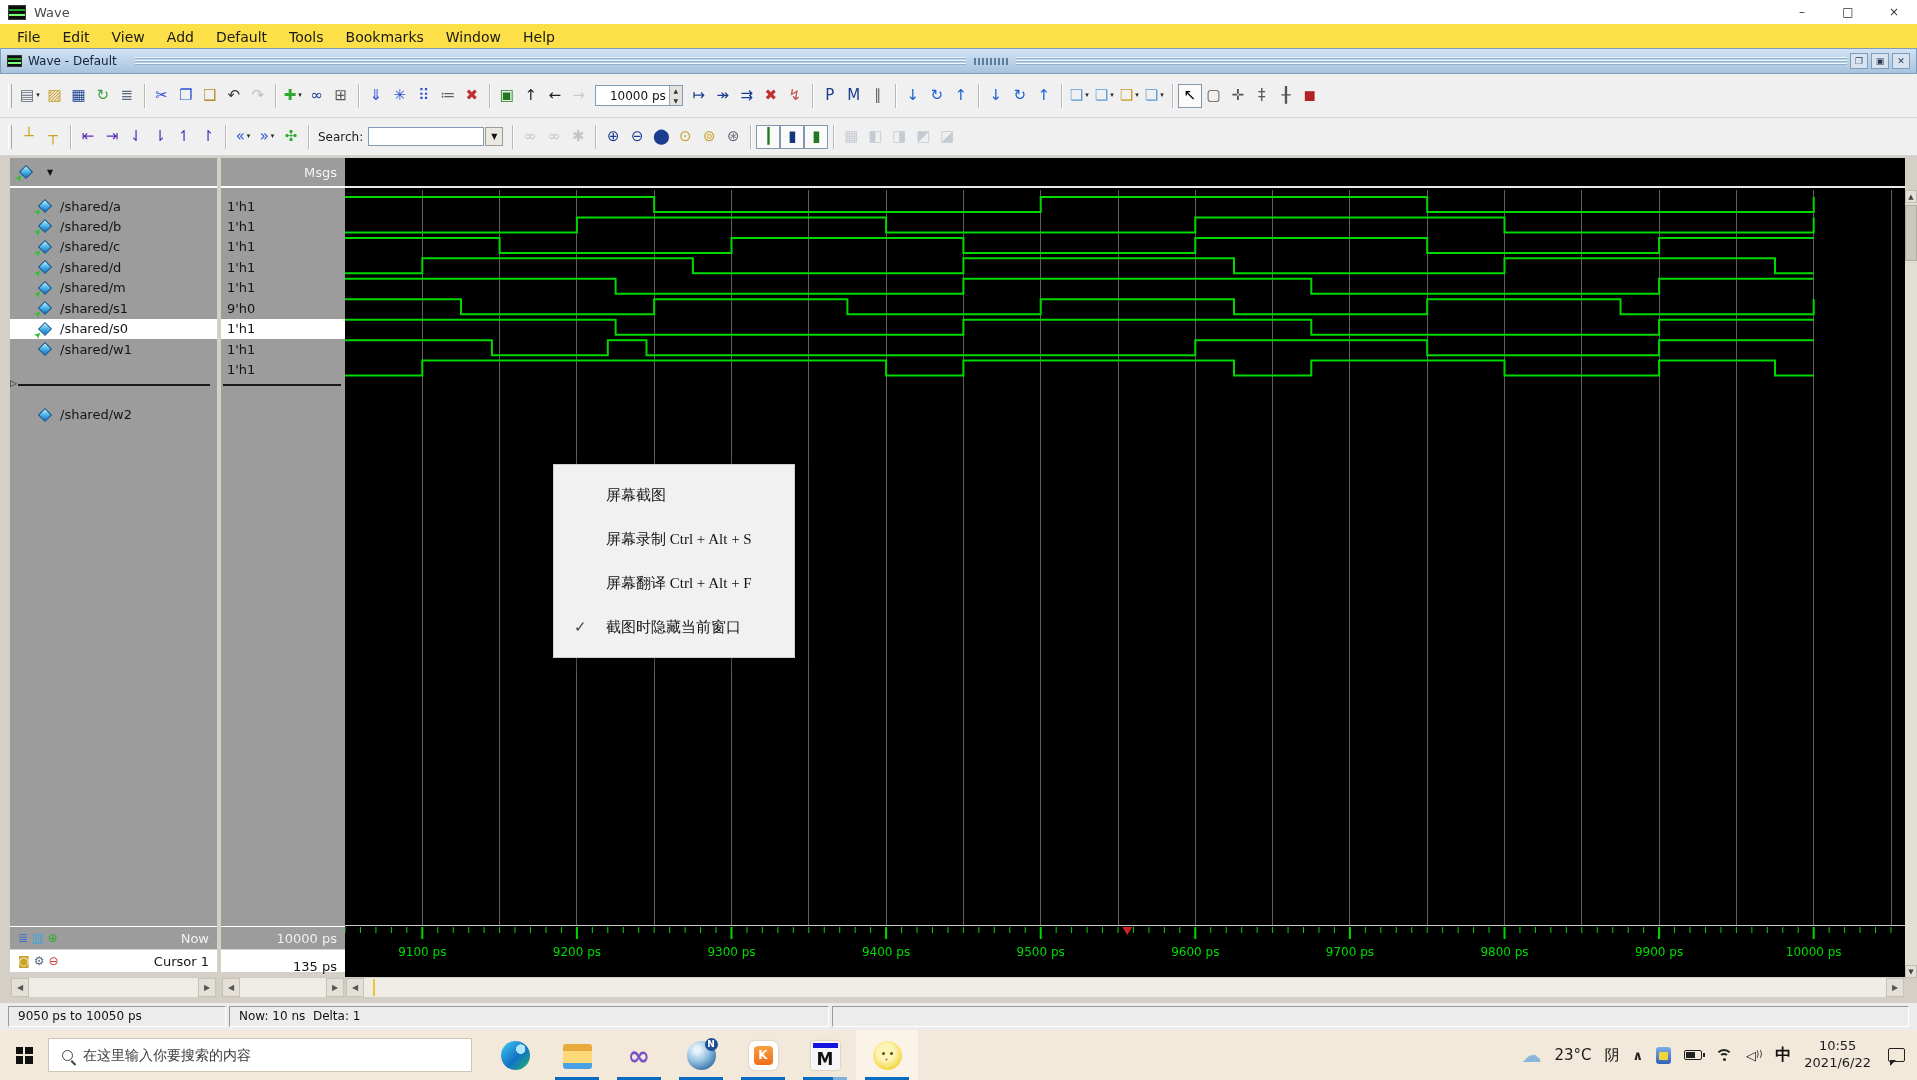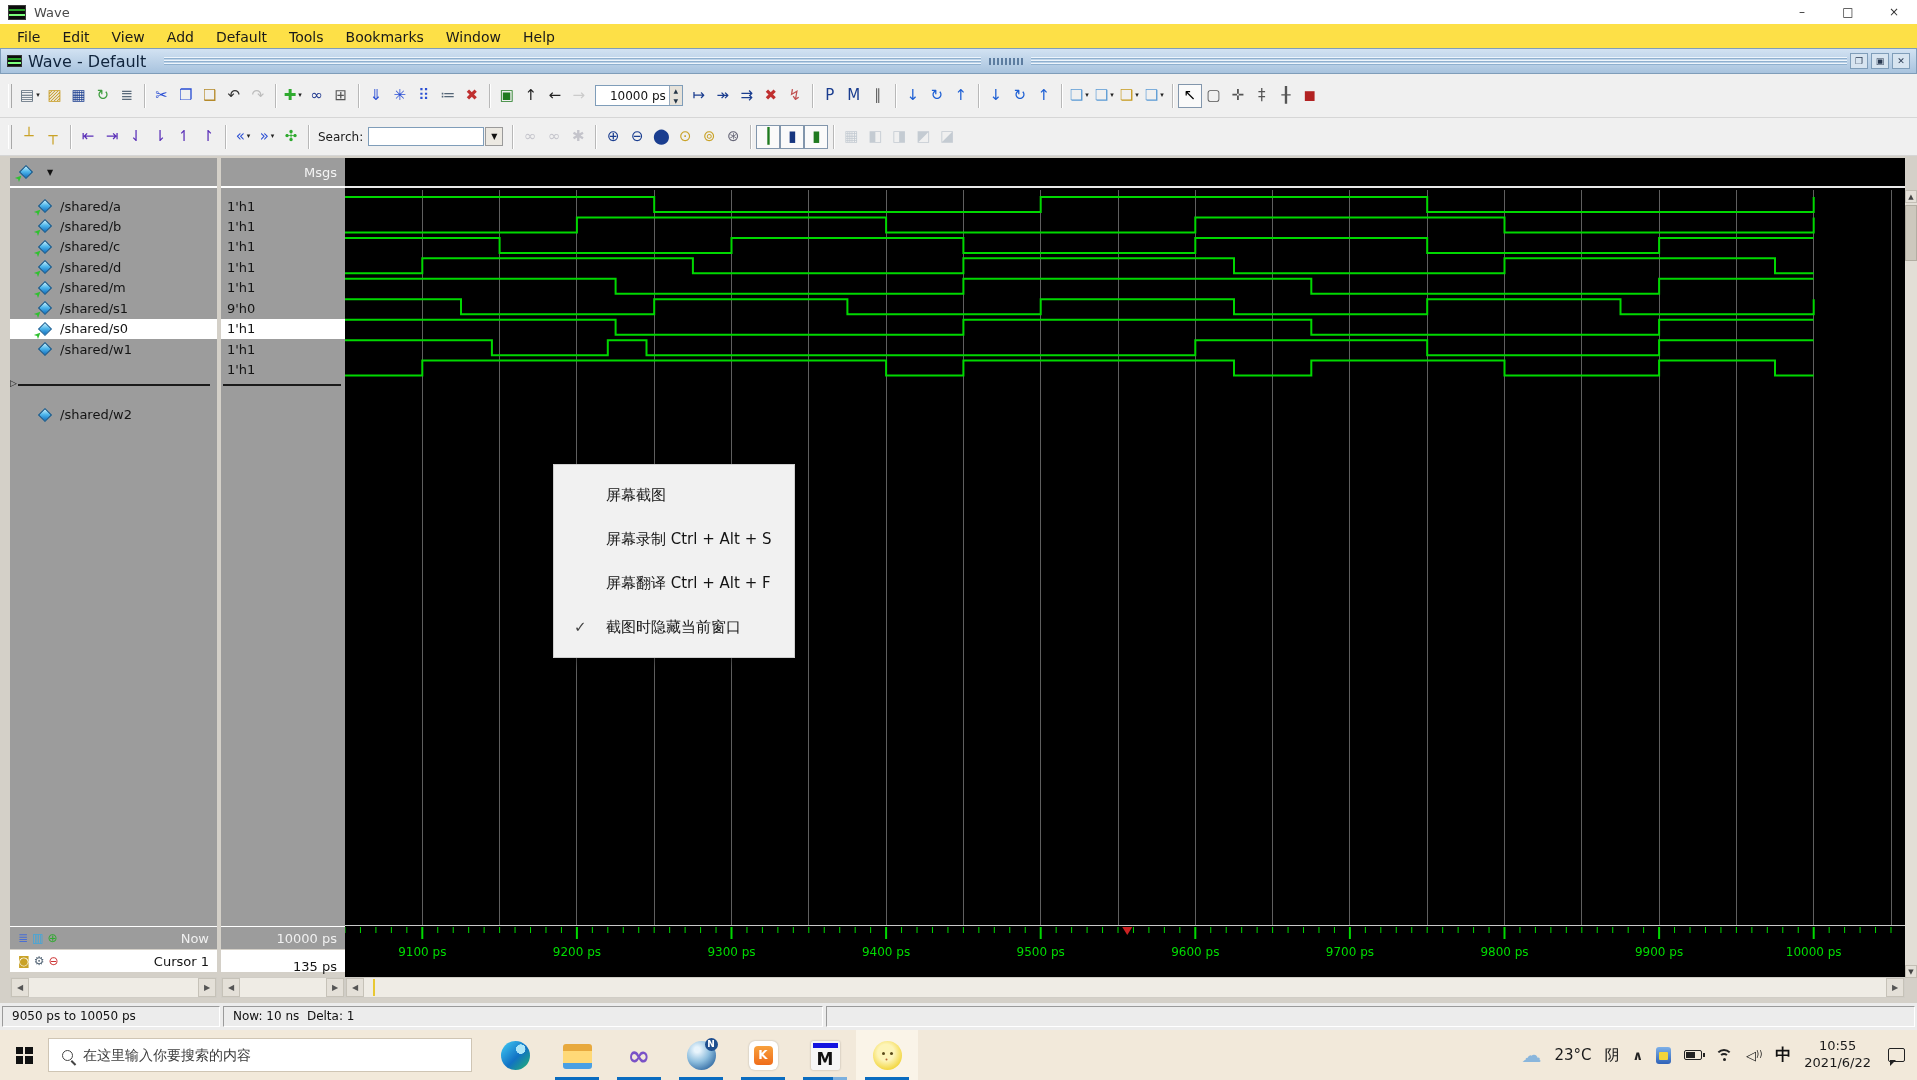--- a/index.html
+++ b/index.html
@@ -18,21 +18,21 @@
 
   
   .menubar { left:0; top:24px; width:1917px; height:24px; background:#fde047; display:flex; align-items:flex-end; padding-left:6px; }
   .menu-item { padding:3px 11px; font-size:14px; color:#1a1a1a; }
 
   
   .panelheader { left:0; top:48px; width:1917px; height:26px;
     background:linear-gradient(#d2e2f2,#a8c3de); display:flex; align-items:center; padding:0 6px; border:1px solid #7f9db9; }
   .ph-ico { width:15px; height:12px; margin-right:6px; border:1px solid #333; background:#0d0d0d;
     background-image:linear-gradient(180deg,transparent 0 2px,#29a329 2px 4px,transparent 4px 6px,#7dff7d 6px 8px,transparent 8px); }
-  .ph-title { font-size:16px; color:#10243c; margin-right:18px; white-space:nowrap; }
+  .ph-title { font-size:12px; color:#10243c; margin-right:18px; white-space:nowrap; }
   .ph-rule { flex:1; height:9px; background:repeating-linear-gradient(180deg,#eef5fc 0 1px,#8fb0cf 1px 2px,transparent 2px 3px); }
   .ph-grip { width:34px; height:7px; margin:0 8px; background:repeating-linear-gradient(90deg,#5d7da0 0 2px,transparent 2px 4px); }
   .ph-btn { width:18px; height:16px; margin-left:3px; background:#d7e4f0; border:1px solid #7f9db9; font-size:9px; color:#2a3a52;
     display:flex; align-items:center; justify-content:center; }
 
   
   .toolbar { left:0; width:1917px; background:#f0f0f0; display:flex; align-items:center; padding-left:6px; border-bottom:1px solid #d6d6d6; }
   #tb1 { top:74px; height:44px; }
   #tb2 { top:118px; height:38px; }
   .grip { width:4px; height:24px; border-left:1px solid #fff; border-right:1px solid #a8a8a8; margin:0 5px 0 2px; }
@@ -97,26 +97,26 @@
     display:flex; align-items:center; justify-content:flex-end; padding-right:8px; }
   .cur-names { left:10px; top:950px; width:207px; height:22px; background:#fff; display:flex; align-items:center; padding:0 8px; }
   .cur-values { left:221px; top:950px; width:124px; height:22px; background:#fff; display:flex; align-items:center; justify-content:flex-end; padding-right:8px; }
   .nc-label { margin-left:auto; font-size:13px; color:#f0f0f0; }
   .nc-label.dark { color:#141414; }
   .nc-val { font-size:13px; color:#f0f0f0; }
   .nc-val.dark { color:#141414;margin-top:10px; }
   .mini-ico { font-size:12px; margin-right:4px; line-height:1; }
 
   
-  .statusbar { left:0; top:1003px; width:1917px; height:27px; background:#ececec; display:flex; align-items:center; padding:0 2px; gap:3px; }
+  .statusbar { left:0; top:1003px; width:1917px; height:27px; background:#ececec; display:flex; align-items:center; padding:0 8px; gap:3px; }
   .status-cell { height:21px; border:1px solid; border-color:#9a9a9a #fff #fff #9a9a9a; padding:2px 9px; font-size:12px; color:#111; white-space:pre; }
 
   
   .ctx { left:553px; top:464px; width:242px; height:194px; background:#f1f1f1; border:1px solid #cfcfcf;
-    box-shadow:3px 4px 10px rgba(0,0,0,.4); padding:8px 0; display:flex; flex-direction:column; }
+    box-shadow:3px 4px 10px rgba(0,0,0,.4); padding:8px 0; display:flex; flex-direction:column;font-family:Liberation Serif, serif; }
   .ctx-item { flex:1; display:flex; align-items:center; padding-left:52px; font-size:15px; color:#141414; position:relative; }
   .ctx-check { position:absolute; left:20px; font-size:15px; color:#444; }
 
   
   .taskbar { left:0; top:1030px; width:1917px; height:50px; background:#f2e9da; display:flex; align-items:center; }
   .start-btn { width:48px; height:50px; display:flex; align-items:center; justify-content:center; }
   .win-logo { width:17px; height:17px; display:grid; grid-template-columns:1fr 1fr; grid-template-rows:1fr 1fr; gap:2px; }
   .win-logo div { background:#111; }
   .tb-searchbox { width:424px; height:34px; background:#fff; border:1px solid #cfc5b4; display:flex; align-items:center; padding-left:13px; gap:10px; }
   .mag { width:11px; height:11px; border:1.6px solid #444; border-radius:50%; position:relative; flex:none; }

